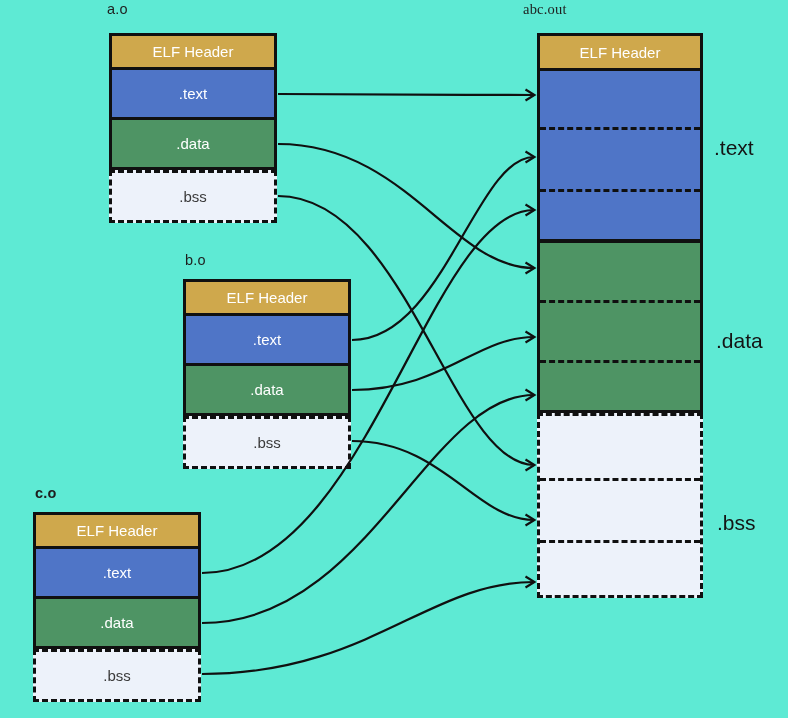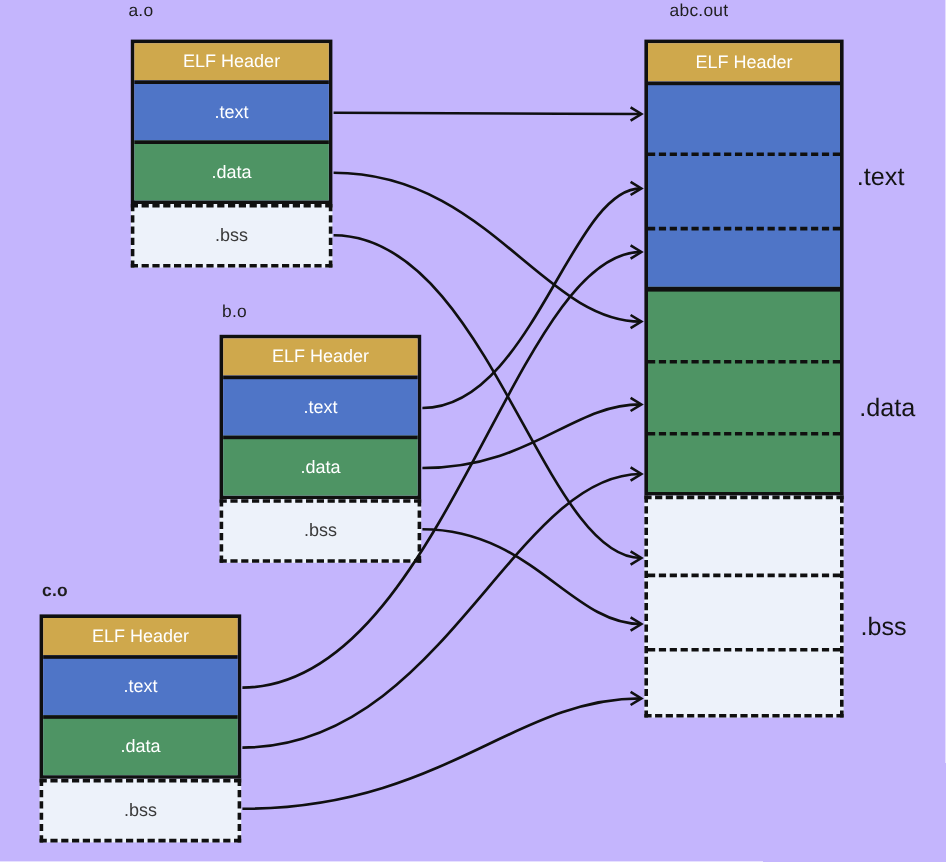--- a/index.html
+++ b/index.html
@@ -1,17 +1,17 @@
 <!DOCTYPE html>
 <html><head>
 <meta charset="utf-8">
 <style>
   html,body{margin:0;padding:0;background:#ffffff;}
   .canvas{
-    position:relative;width:788px;height:718px;background:#c4b5fd;
+    position:relative;width:788px;height:718px;background:#5eead4;
     font-family:"Liberation Sans",sans-serif;overflow:hidden;
     -webkit-font-smoothing:antialiased;
   }
   *{box-sizing:border-box;}
   .filelabel{
     position:absolute;font-size:14.5px;color:#1e1e1e;letter-spacing:.2px;
   }
   
   .srcbox{position:absolute;width:168px;}
   .solidpart{border:3px solid var(--line);}
@@ -42,21 +42,21 @@
   .arrow{fill:none;stroke:var(--line);stroke-width:2.2;}
 </style>
 </head>
 <body>
 
 <div class="canvas" style="--gold: #CFA84C; --blue: #4F75C7; --green: #4E9464; --bsscol: #EDF2FA; --line: #101010;">
 
   <div class="filelabel" style="left:107px;top:1px;">a.o</div>
   <div class="filelabel" style="left:185px;top:252px;">b.o</div>
   <div class="filelabel" style="left:35px;top:485px;font-weight:bold;">c.o</div>
-  <div class="filelabel" style="left:558px;top:1px;">abc.out</div>
+  <div class="filelabel" style="left:523px;top:1px;font-family:Liberation Serif, serif;">abc.out</div>
 
   <div class="srcbox" style="left:109px;top:33px;">
     <div class="solidpart">
       <div class="sec sec-header">ELF Header</div>
       <div class="sec sec-text">.text</div>
       <div class="sec sec-data">.data</div>
     </div>
     <div class="sec sec-bss">.bss</div>
   </div>
 

